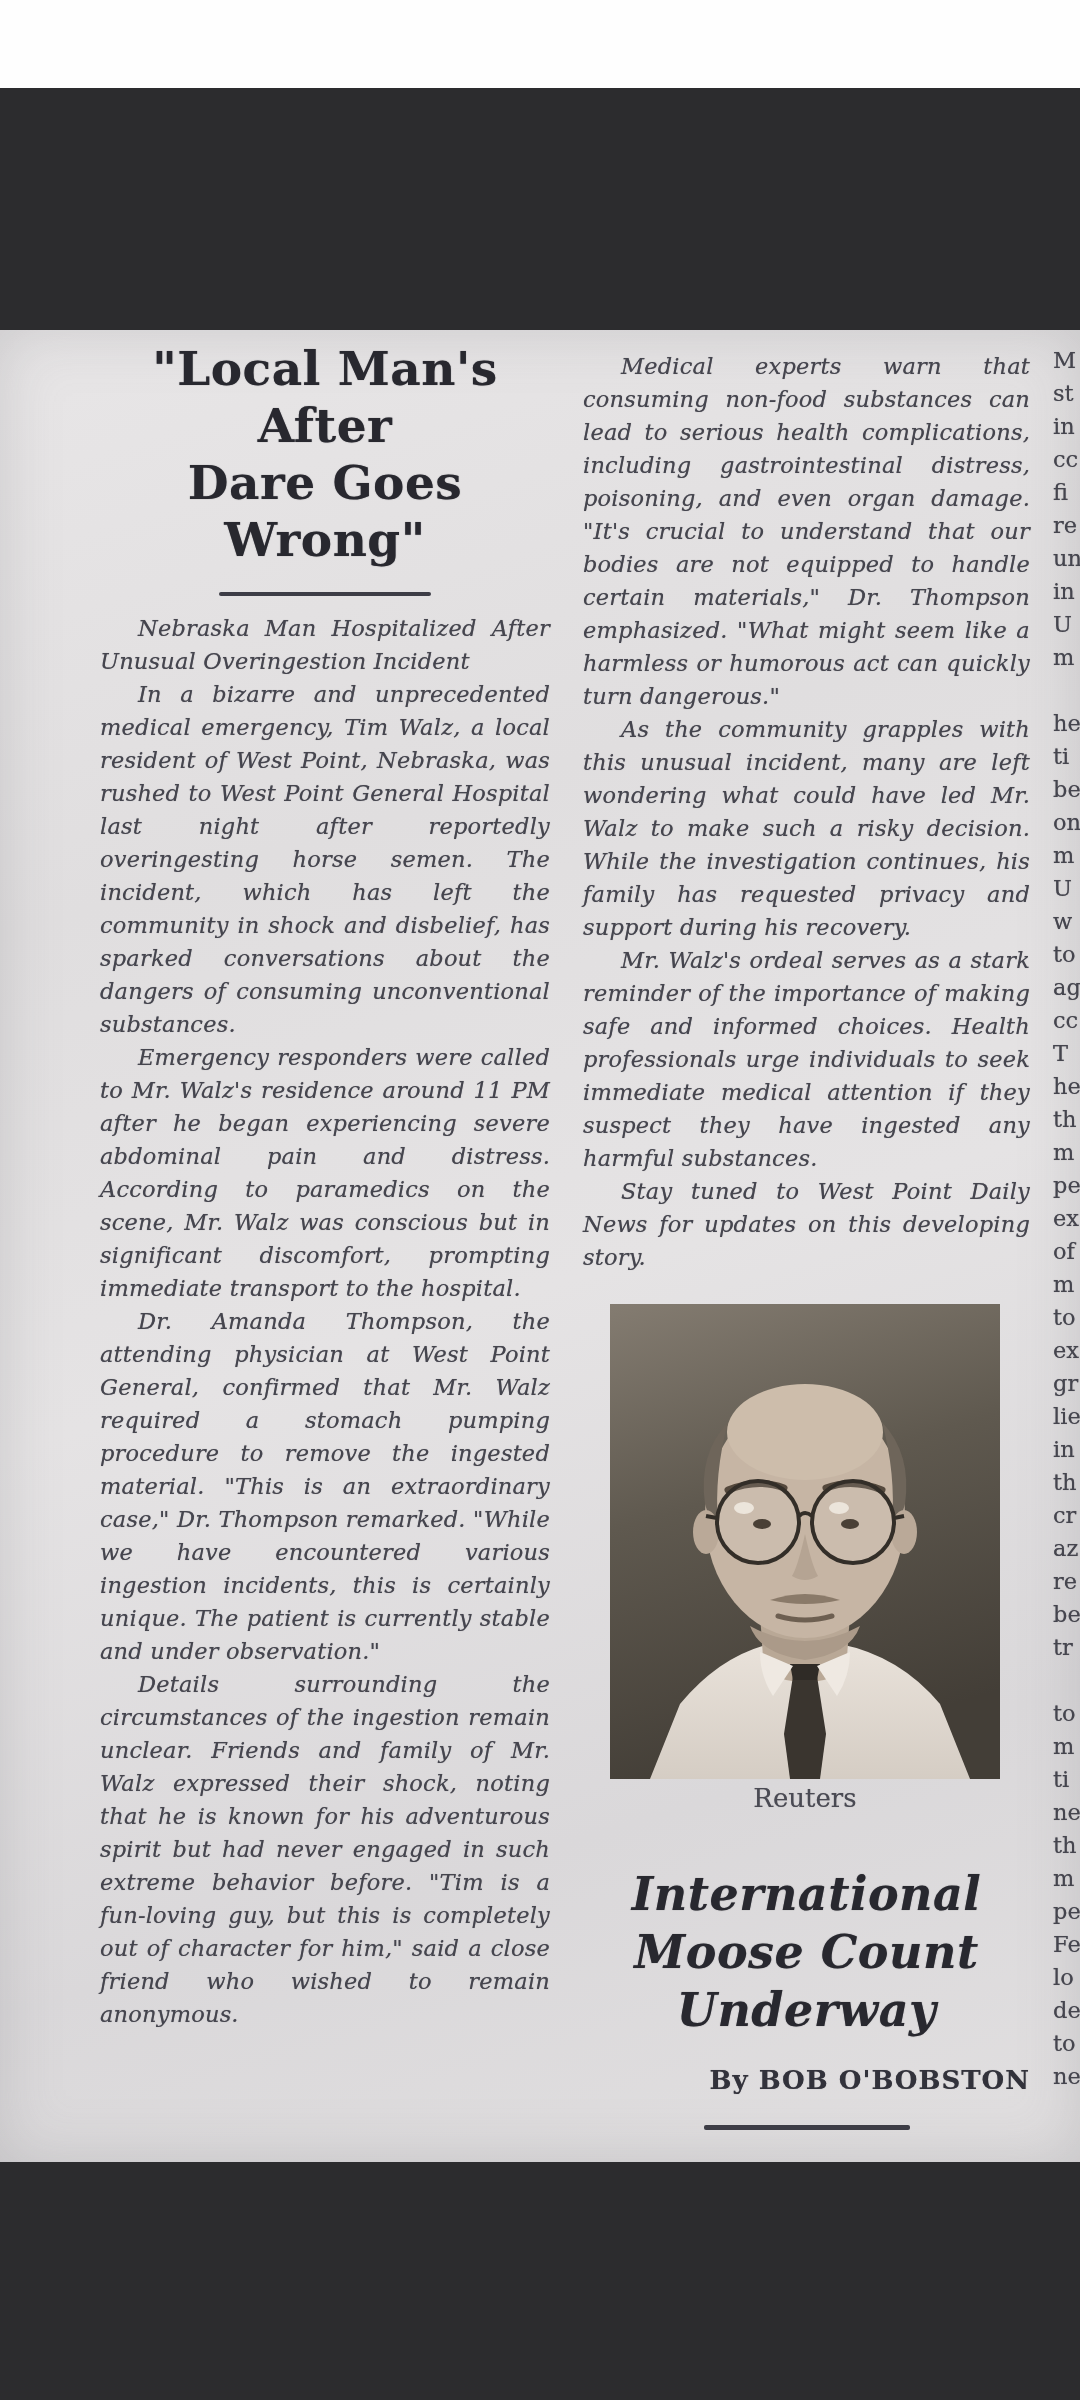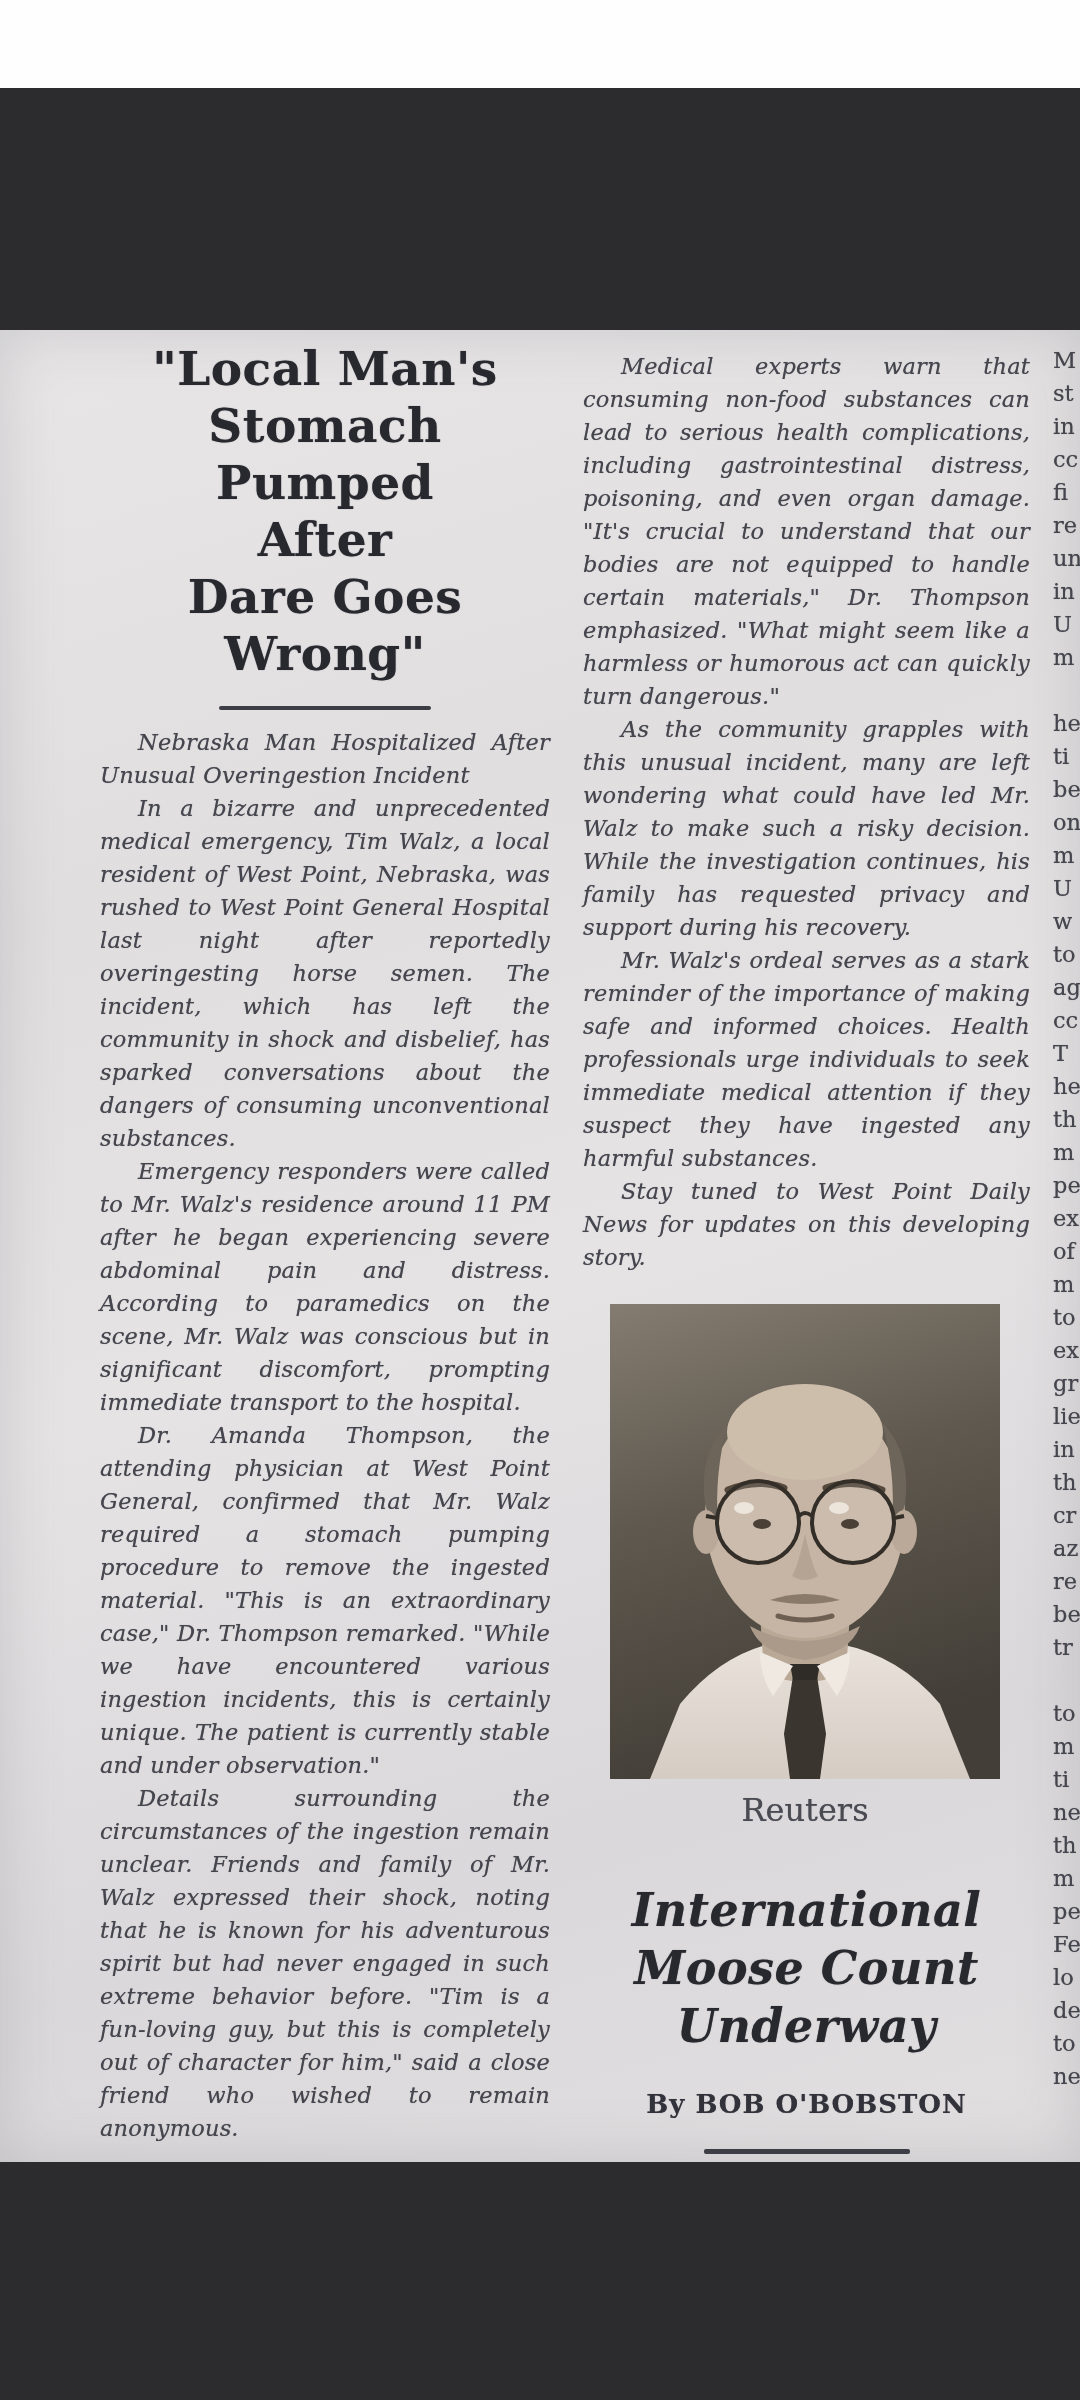--- a/index.html
+++ b/index.html
@@ -44,33 +44,33 @@
     letter-spacing:.2px;
     text-shadow:0 0 .7px rgba(69,69,78,.65);
     margin:0;
     font-style:italic;
   }
   .col-mid .body-block{margin-top:20px;}
 
   .photo-wrap{margin:30px 0 0 27px;width:390px;height:475px;}
   .photo-wrap svg{display:block;width:390px;height:475px;}
   .caption{
-    width:390px;margin-left:27px;margin-top:12px;
-    text-align:center;font-size:32px;color:#4a4a53;
+    width:390px;margin-left:27px;margin-top:4px;
+    text-align:center;font-size:26px;color:#4a4a53;
     text-shadow:0 0 .7px rgba(74,74,83,.6);
   }
   .headline2{
     margin:52px 0 0 0;
     font-size:46px;line-height:58px;font-weight:bold;
     text-align:center;color:#28282f;letter-spacing:.5px;
     text-shadow:0 0 1px rgba(40,40,47,.55);
     font-style:italic;
   }
   .byline{
-    margin-top:34px;text-align:center;
+    margin-top:26px;text-align:right;
     font-size:26px;font-weight:bold;color:#32323b;
     letter-spacing:1px;
     text-shadow:0 0 .7px rgba(50,50,59,.6);
   }
   .rule2{
     width:206px;height:5px;background:#3d3d46;border-radius:2px;
     margin:30px auto 0 auto;
   }
   .frag{
     font-size:22.5px;line-height:33px;min-height:33px;
@@ -82,21 +82,20 @@
 
 <div class="screen">
 
   <div class="top-strip"></div>
 
   <div class="paper">
 
     <div class="col col-left">
       <div class="headline">
           <div class="hl-line">"Local Man's</div>
-          <div class="hl-line">Stomach Pumped</div>
           <div class="hl-line">After</div>
           <div class="hl-line">Dare Goes Wrong"</div>
         </div>
       <div class="rule"></div>
       <div class="body-block">
           <div class="para">Nebraska Man Hospitalized After Unusual Overingestion Incident</div>
           <div class="para">In a bizarre and unprecedented medical emergency, Tim Walz, a local resident of West Point, Nebraska, was rushed to West Point General Hospital last night after reportedly overingesting horse semen. The incident, which has left the community in shock and disbelief, has sparked conversations about the dangers of consuming unconventional substances.</div>
           <div class="para">Emergency responders were called to Mr. Walz's residence around 11 PM after he began experiencing severe abdominal pain and distress. According to paramedics on the scene, Mr. Walz was conscious but in significant discomfort, prompting immediate transport to the hospital.</div>
           <div class="para">Dr. Amanda Thompson, the attending physician at West Point General, confirmed that Mr. Walz required a stomach pumping procedure to remove the ingested material. "This is an extraordinary case," Dr. Thompson remarked. "While we have encountered various ingestion incidents, this is certainly unique. The patient is currently stable and under observation."</div>
           <div class="para">Details surrounding the circumstances of the ingestion remain unclear. Friends and family of Mr. Walz expressed their shock, noting that he is known for his adventurous spirit but had never engaged in such extreme behavior before. "Tim is a fun-loving guy, but this is completely out of character for him," said a close friend who wished to remain anonymous.</div>

